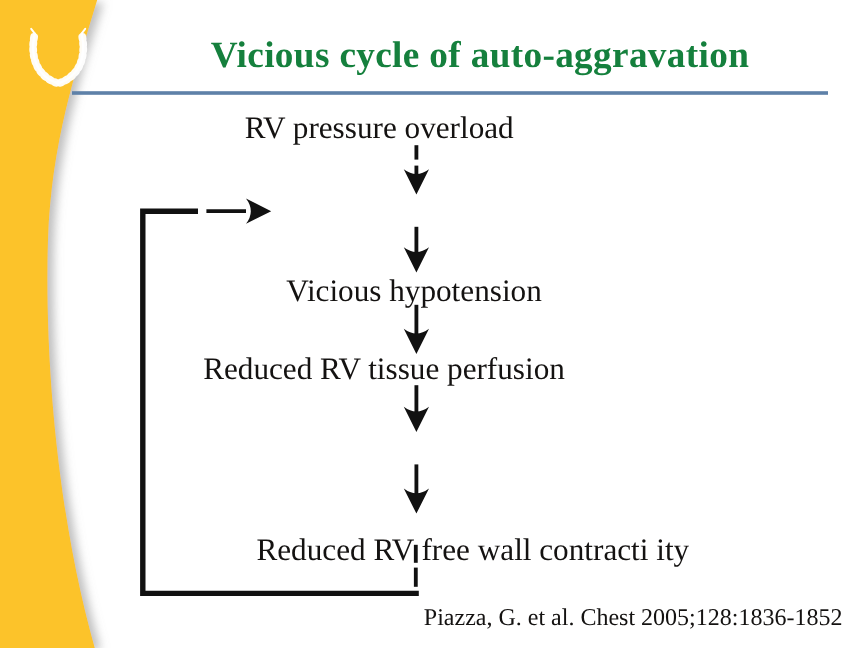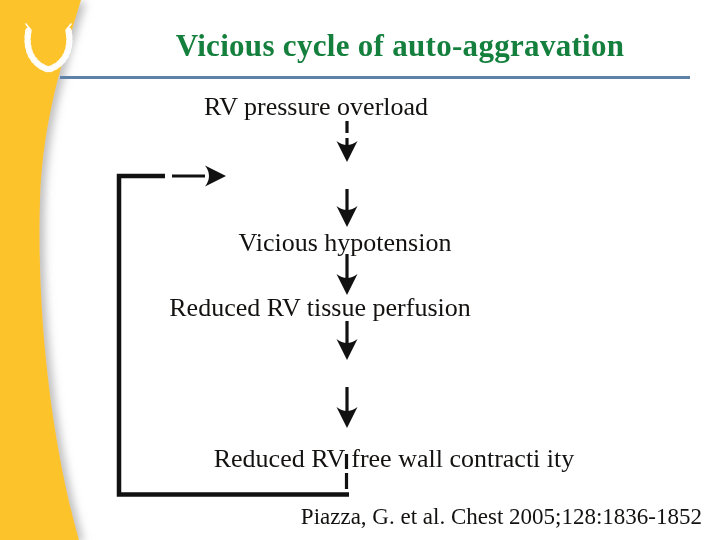--- a/index.html
+++ b/index.html
@@ -28,21 +28,21 @@
   }
   .n0{left:316px;top:92px;}
   .n1{left:346px;top:160px;}
   .n2{left:345px;top:228px;}
   .n3{left:320px;top:293px;}
   .n4{left:398px;top:360px;}
   .n5{left:394px;top:428px;margin-top:16px;}
 
   .citation{
     position:absolute;right:18px;top:504px;
-    font-size:23px;color:#141211;white-space:nowrap;
+    font-size:20px;color:#141211;white-space:nowrap;
     font-family:"Liberation Serif","DejaVu Serif",serif;
   }
 </style>
 </head>
 <body>
 
 <div class="slide">
 
   <svg class="layer" viewBox="0 0 720 540">
     <defs>

